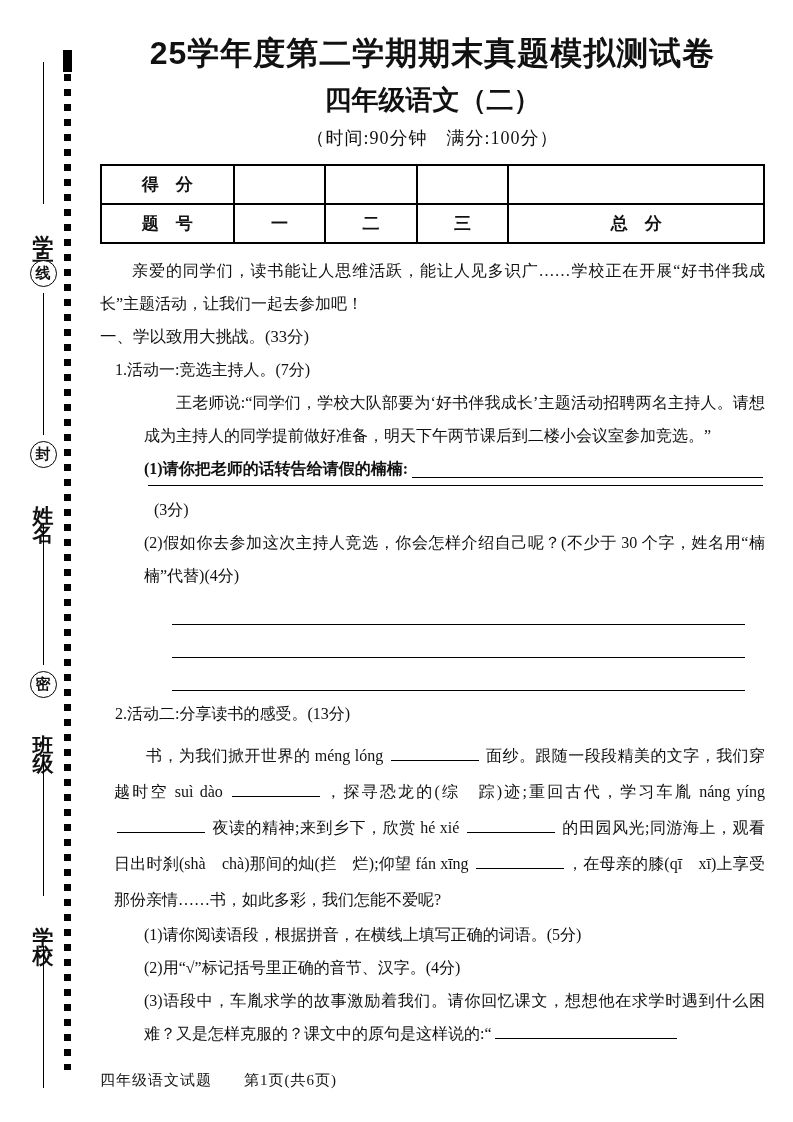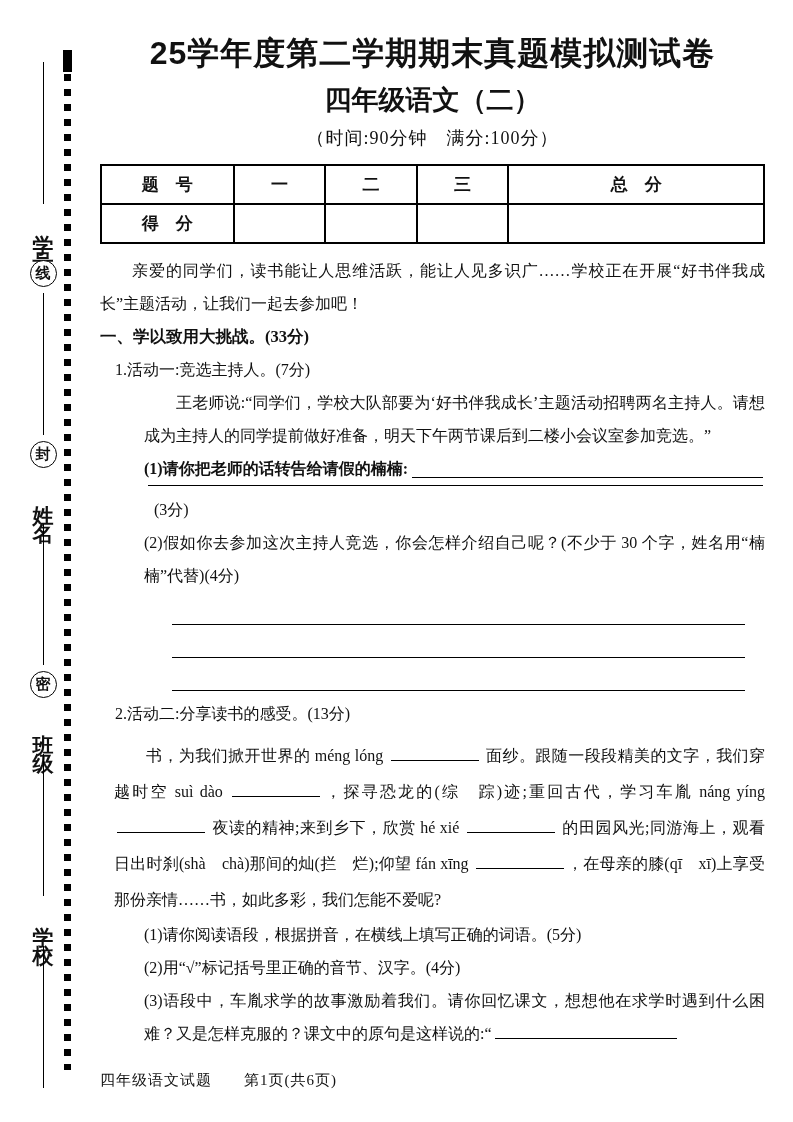--- a/index.html
+++ b/index.html
@@ -27,21 +27,21 @@
            font-family:"Liberation Sans", sans-serif; line-height:42px; }
   .subtitle { text-align:center; font-size:27px; font-weight:bold; margin-top:8px; line-height:36px; }
   .meta { text-align:center; font-size:18px; margin-top:6px; line-height:28px; letter-spacing:1px; }
 
   table.score-table { width:100%; border-collapse:collapse; margin-top:12px; }
   table.score-table td { border:2px solid #000; height:39px; text-align:center;
                          font-size:17px; font-weight:bold; }
   table.score-table td.c1 { width:20%; }
 
   .intro { margin-top:10px; line-height:33px; text-indent:2em; text-align:justify; }
-  .sec-heading { font-weight:bold; line-height:33px; font-size:16.5px; }
+  .sec-heading { font-weight:normal; line-height:33px; font-size:16.5px; }
   .item-title { margin-left:15px; line-height:33px; }
   .quote { margin-left:44px; text-indent:2em; text-align:justify; line-height:33px; }
 
   .qrow { display:flex; margin-left:44px; line-height:33px;font-weight:bold; }
   .qrow .lbl { white-space:nowrap; }
   .fill { flex:1 1 auto; border-bottom:1.2px solid #000; margin:0 2px 7px 4px; }
   .score-row { display:flex; margin-left:44px; line-height:33px;flex-direction:column; }
   .score-row .score { padding-left:10px; white-space:nowrap; }
 
   .qblock { margin-left:44px; line-height:33px; text-align:justify; }
@@ -82,32 +82,32 @@
 
   <div class="content">
 
     <div class="title">25学年度第二学期期末真题模拟测试卷</div>
     <div class="subtitle">四年级语文（二）</div>
     <div class="meta">（时间:90分钟　满分:100分）</div>
 
     <table class="score-table">
       <tbody>
           <tr>
+        <td class="c1">得　分</td>
+        <td></td>
+        <td></td>
+        <td></td>
+        <td></td>
+      </tr>
+      <tr>
         <td class="c1">题　号</td>
         <td>一</td>
         <td>二</td>
         <td>三</td>
         <td>总　分</td>
-      </tr>
-      <tr>
-        <td class="c1">得　分</td>
-        <td></td>
-        <td></td>
-        <td></td>
-        <td></td>
       </tr>
     </tbody>
       </table>
 
     <p class="intro">亲爱的同学们，读书能让人思维活跃，能让人见多识广……学校正在开展“好书伴我成长”主题活动，让我们一起去参加吧！</p>
 
     <div class="sec-heading">一、学以致用大挑战。(33分)</div>
 
     <div class="item-title">1.活动一:竞选主持人。(7分)</div>
     <p class="quote">王老师说:“同学们，学校大队部要为‘好书伴我成长’主题活动招聘两名主持人。请想成为主持人的同学提前做好准备，明天下午两节课后到二楼小会议室参加竞选。”</p>

